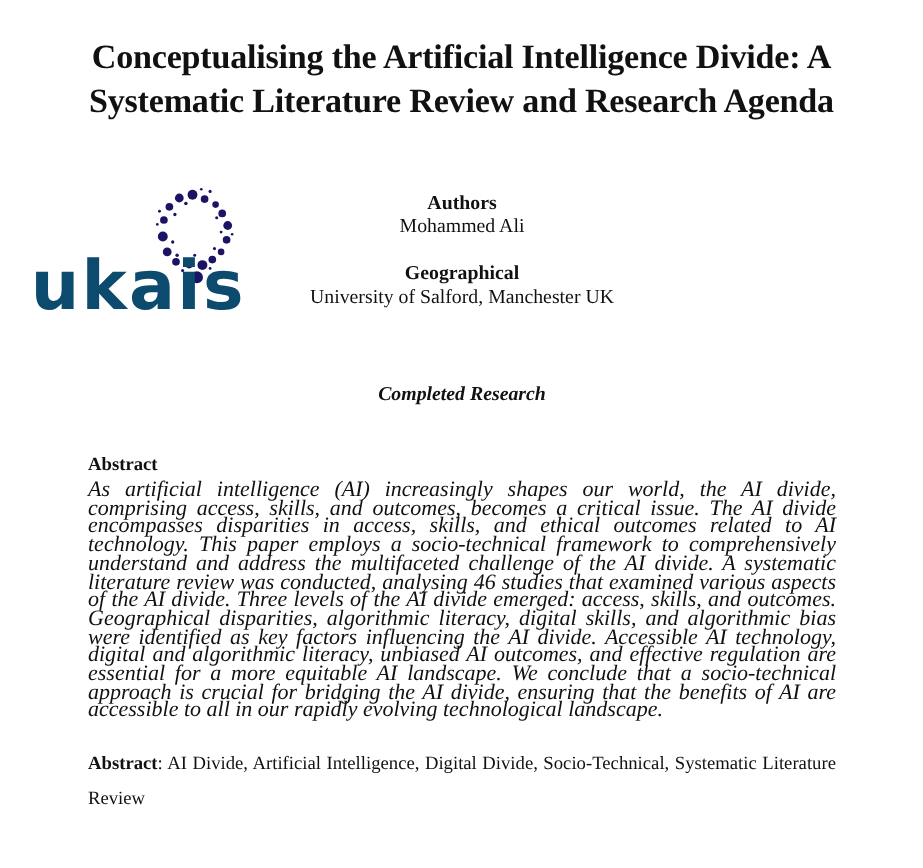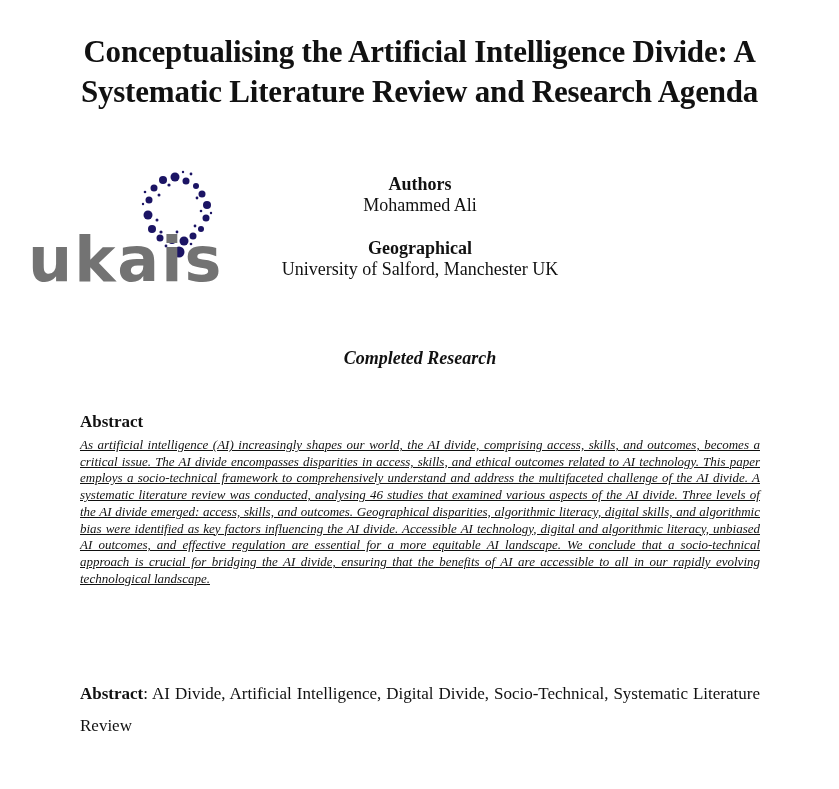--- a/index.html
+++ b/index.html
@@ -1,27 +1,27 @@
 <!DOCTYPE html>
 <html><head>
 <meta charset="utf-8">
 <style>
   html, body { margin: 0; padding: 0; background: #ffffff; }
   body { width: 839px; height: 789px; position: relative; overflow: hidden; color: #111111; font-family: "Liberation Serif", serif; }
   .title { position: absolute; left: 40px; top: 32px; width: 759px; text-align: center; font-weight: bold; font-size: 31px; line-height: 40px; letter-spacing: -0.2px; }
   .logo { position: absolute; left: 25px; top: 168px; width: 200px; height: 135px; }
-  .logo-text { position: absolute; left: 3px; top: 57px; font-family: "DejaVu Sans", sans-serif; font-weight: bold; font-size: 62px; color: #737373; letter-spacing: 2px; line-height: 70px; }
+  .logo-text { position: absolute; left: 3px; top: 57px; font-family: "DejaVu Sans", sans-serif; font-weight: bold; font-size: 62px; color: #0c4a6e; letter-spacing: 2px; line-height: 70px; }
   .logo-svg { position: absolute; left: 110px; top: 0px; }
   .center-block { position: absolute; left: 250px; top: 173px; width: 340px; text-align: center; }
   .hdr { font-weight: bold; font-size: 18px; line-height: 22px; }
   .line { font-size: 18px; line-height: 21px; }
   .aff-hdr { margin-top: 21px; }
   .status { position: absolute; left: 250px; top: 348px; width: 340px; text-align: center; font-weight: bold; font-style: italic; font-size: 18px; }
   .abstract-hdr { position: absolute; left: 80px; top: 412px; font-weight: bold; font-size: 17px; }
-  .abstract { position: absolute; left: 80px; top: 437px; width: 680px; font-style: italic; font-size: 13px; line-height: 16.7px; text-align: justify; text-decoration: underline; }
+  .abstract { position: absolute; left: 80px; top: 437px; width: 680px; font-style: italic; font-size: 20px; line-height: 16.7px; text-align: justify; }
   .keywords { position: absolute; left: 80px; top: 678px; width: 680px; font-size: 17px; line-height: 32px; text-align: justify; text-align-last: left; }
   .keywords b { font-weight: bold; }
 </style>
 </head>
 <body>
 
 <div class="title">Conceptualising the Artificial Intelligence Divide: A Systematic Literature Review and Research Agenda</div>
 
 <div class="logo">
   <svg class="logo-svg" width="95" height="92" viewBox="0 0 95 92">

